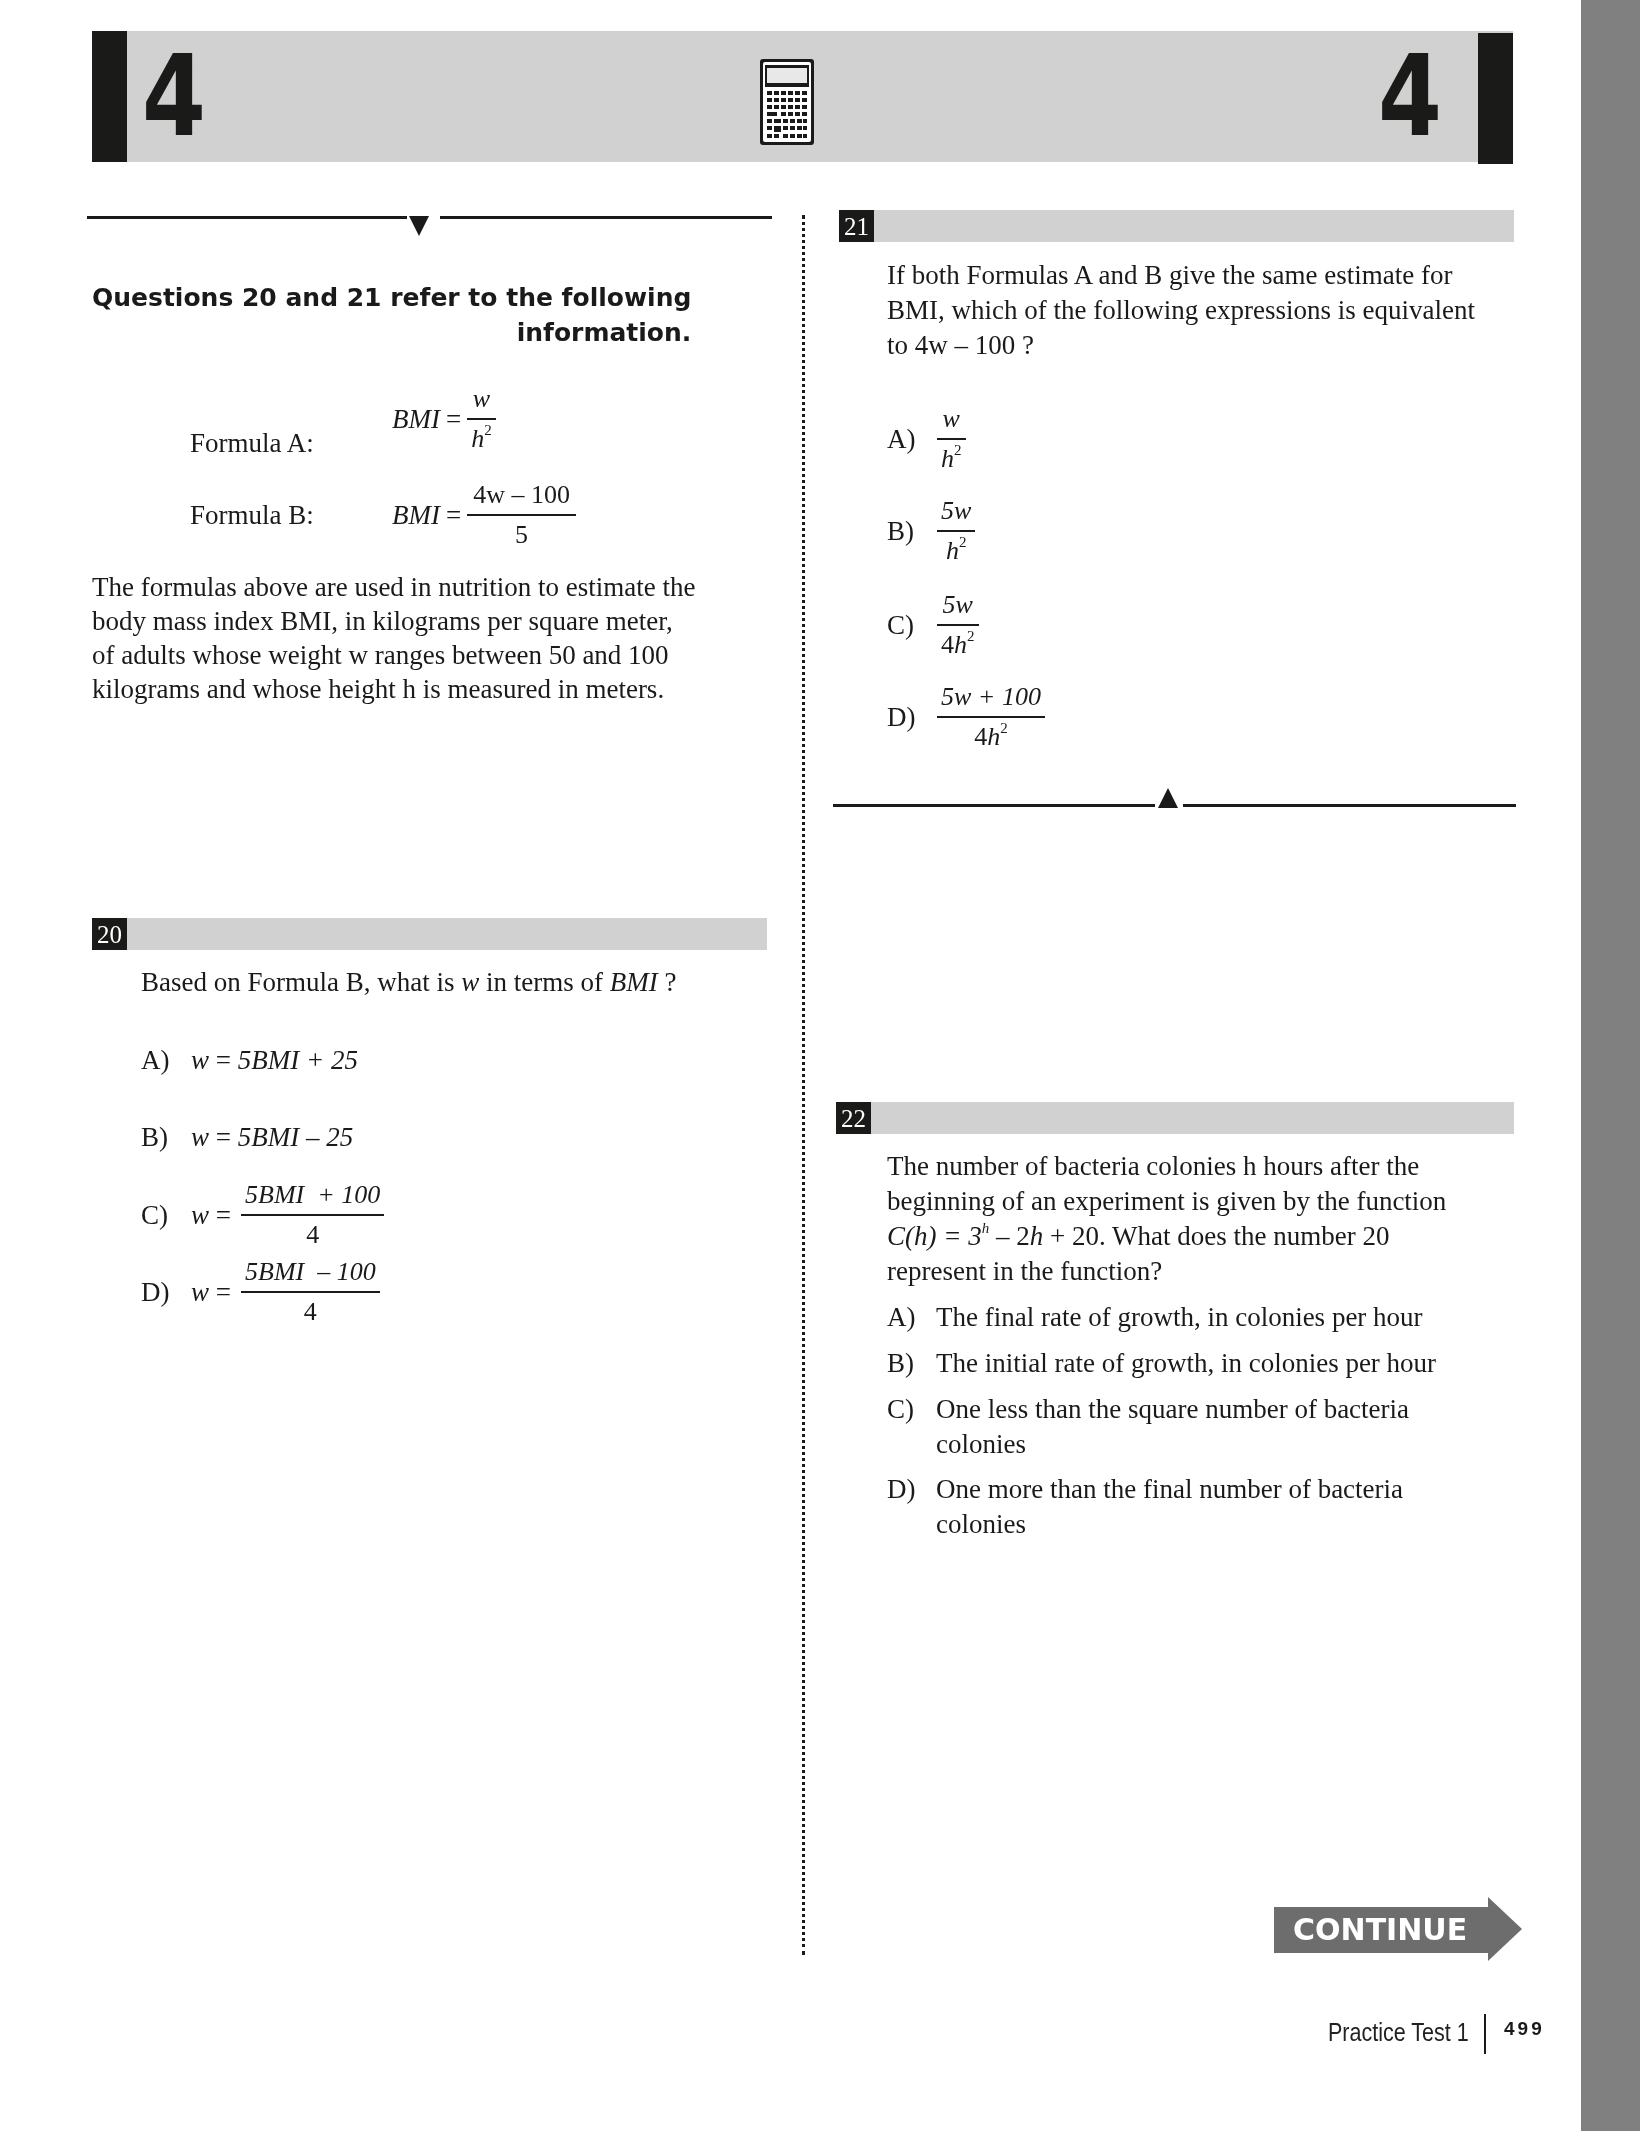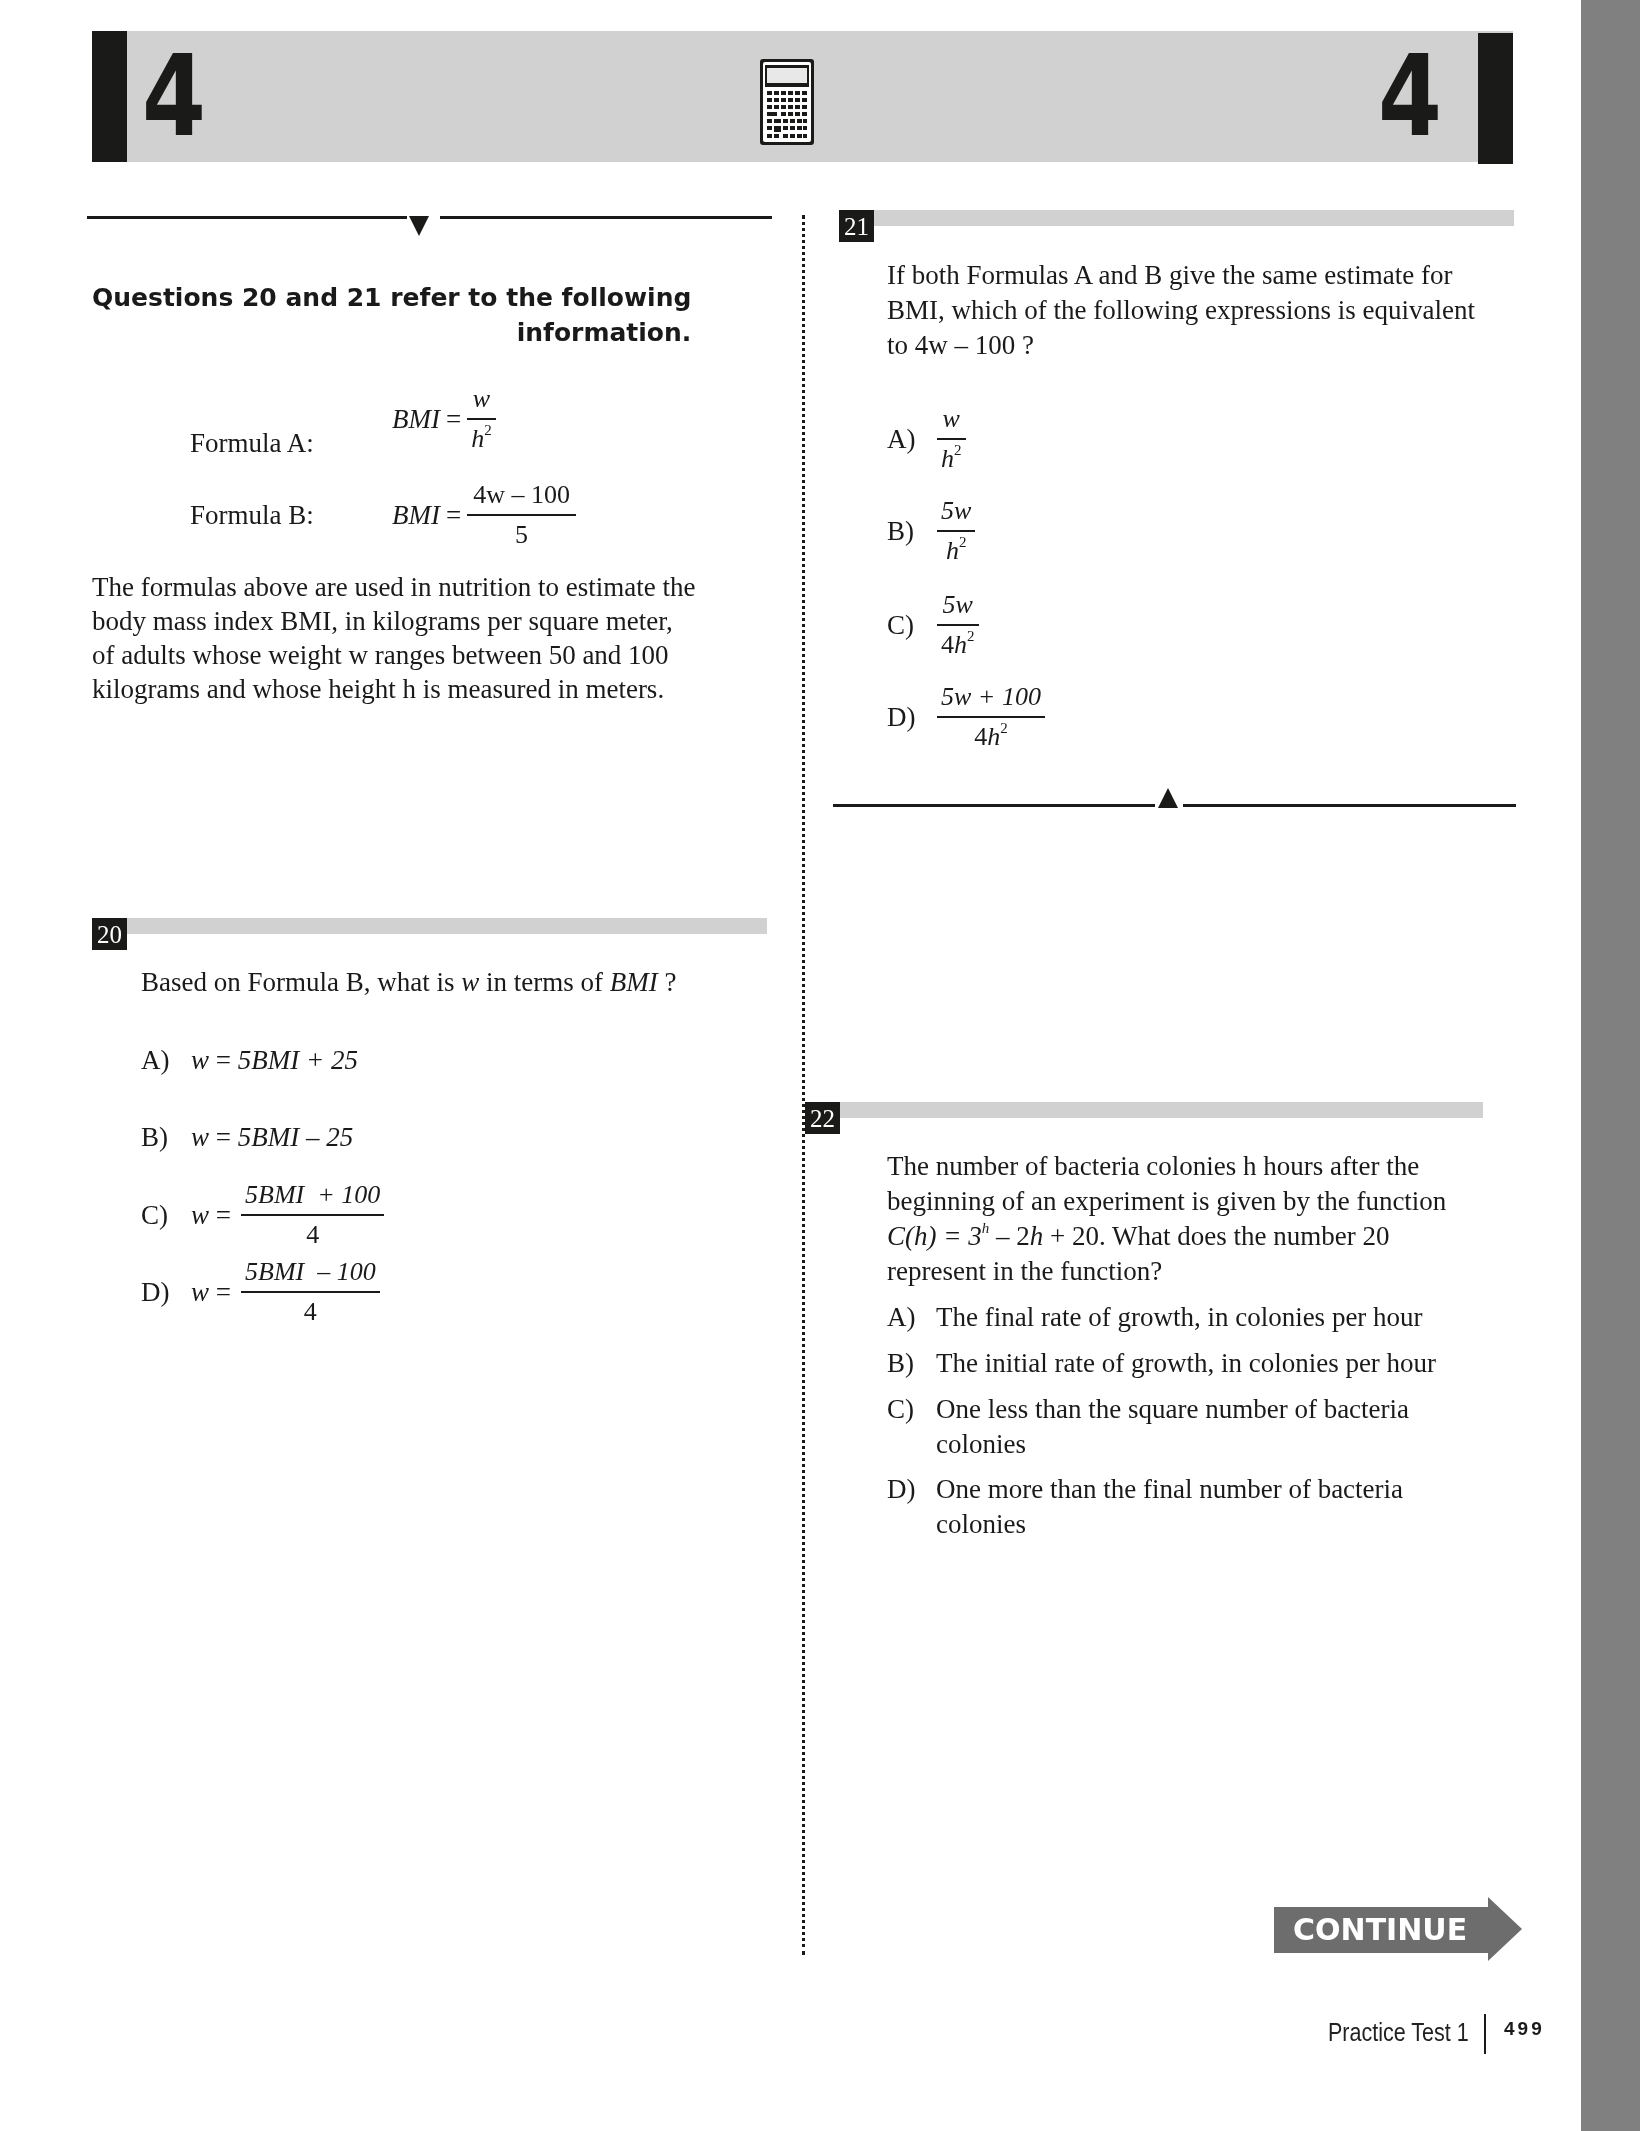--- a/index.html
+++ b/index.html
@@ -25,21 +25,21 @@
   .calc-icon { left: 758px; top: 57px; width: 60px; height: 92px; }
 
   
   .rule { height: 3px; background: #1a1a18; }
   .tri-down { width: 0; height: 0; border-left: 10px solid transparent; border-right: 10px solid transparent; border-top: 20px solid #1a1a18; }
   .tri-up { width: 0; height: 0; border-left: 10px solid transparent; border-right: 10px solid transparent; border-bottom: 20px solid #1a1a18; }
 
   .dotted-col { left: 802px; top: 215px; height: 1740px; width: 0; border-left: 3px dotted #1a1a18; }
 
   
-  .qbar { height: 16px; background: #d1d1d1; }
+  .qbar { height: 32px; background: #d1d1d1; }
   .qnum {
     position: absolute; left: 0; top: 0; height: 32px; width: 35px; background: #1a1a18; color: #fff;
     font-size: 25px; line-height: 33px; text-align: center;
   }
 
   .sans-bold {
     font-family: "DejaVu Sans", "Liberation Sans", sans-serif; font-weight: bold; font-size: 25px; line-height: 35px; text-align: right;
   }
   .serif { font-size: 27px; line-height: 35px; }
   .it { font-style: italic; }
@@ -241,21 +241,21 @@
     <span class="num it">5w + 100</span>
     <span class="bar"></span>
     <span class="den"><span>4</span><span class="it">h</span><sup>2</sup></span>
   </span>
 </div>
 
 <div class="abs rule" style="left:833px; top:804px; width:322px;"></div>
 <div class="abs rule" style="left:1183px; top:804px; width:333px;"></div>
 <div class="abs tri-up" style="left:1158px; top:788px;"></div>
 
-<div class="abs qbar" style="left:805px; top:1102px; width:678px;">
+<div class="abs qbar" style="left:836px; top:1102px; width:678px;">
   <div class="qnum">22</div>
 </div>
 <div class="abs serif" style="left:887px; top:1149px;">
   <div>The number of bacteria colonies h hours after the</div>
   <div>beginning of an experiment is given by the function</div>
   <div><span class="it">C(h) = 3</span><sup class="it">h</sup><span style="white-space:pre"> – 2</span><span class="it">h</span><span style="white-space:pre"> + 20. What does the number 20</span></div>
   <div>represent in the function?</div>
 </div>
 
 <div class="abs serif" style="left:887px; top:1300px; display:flex;">

